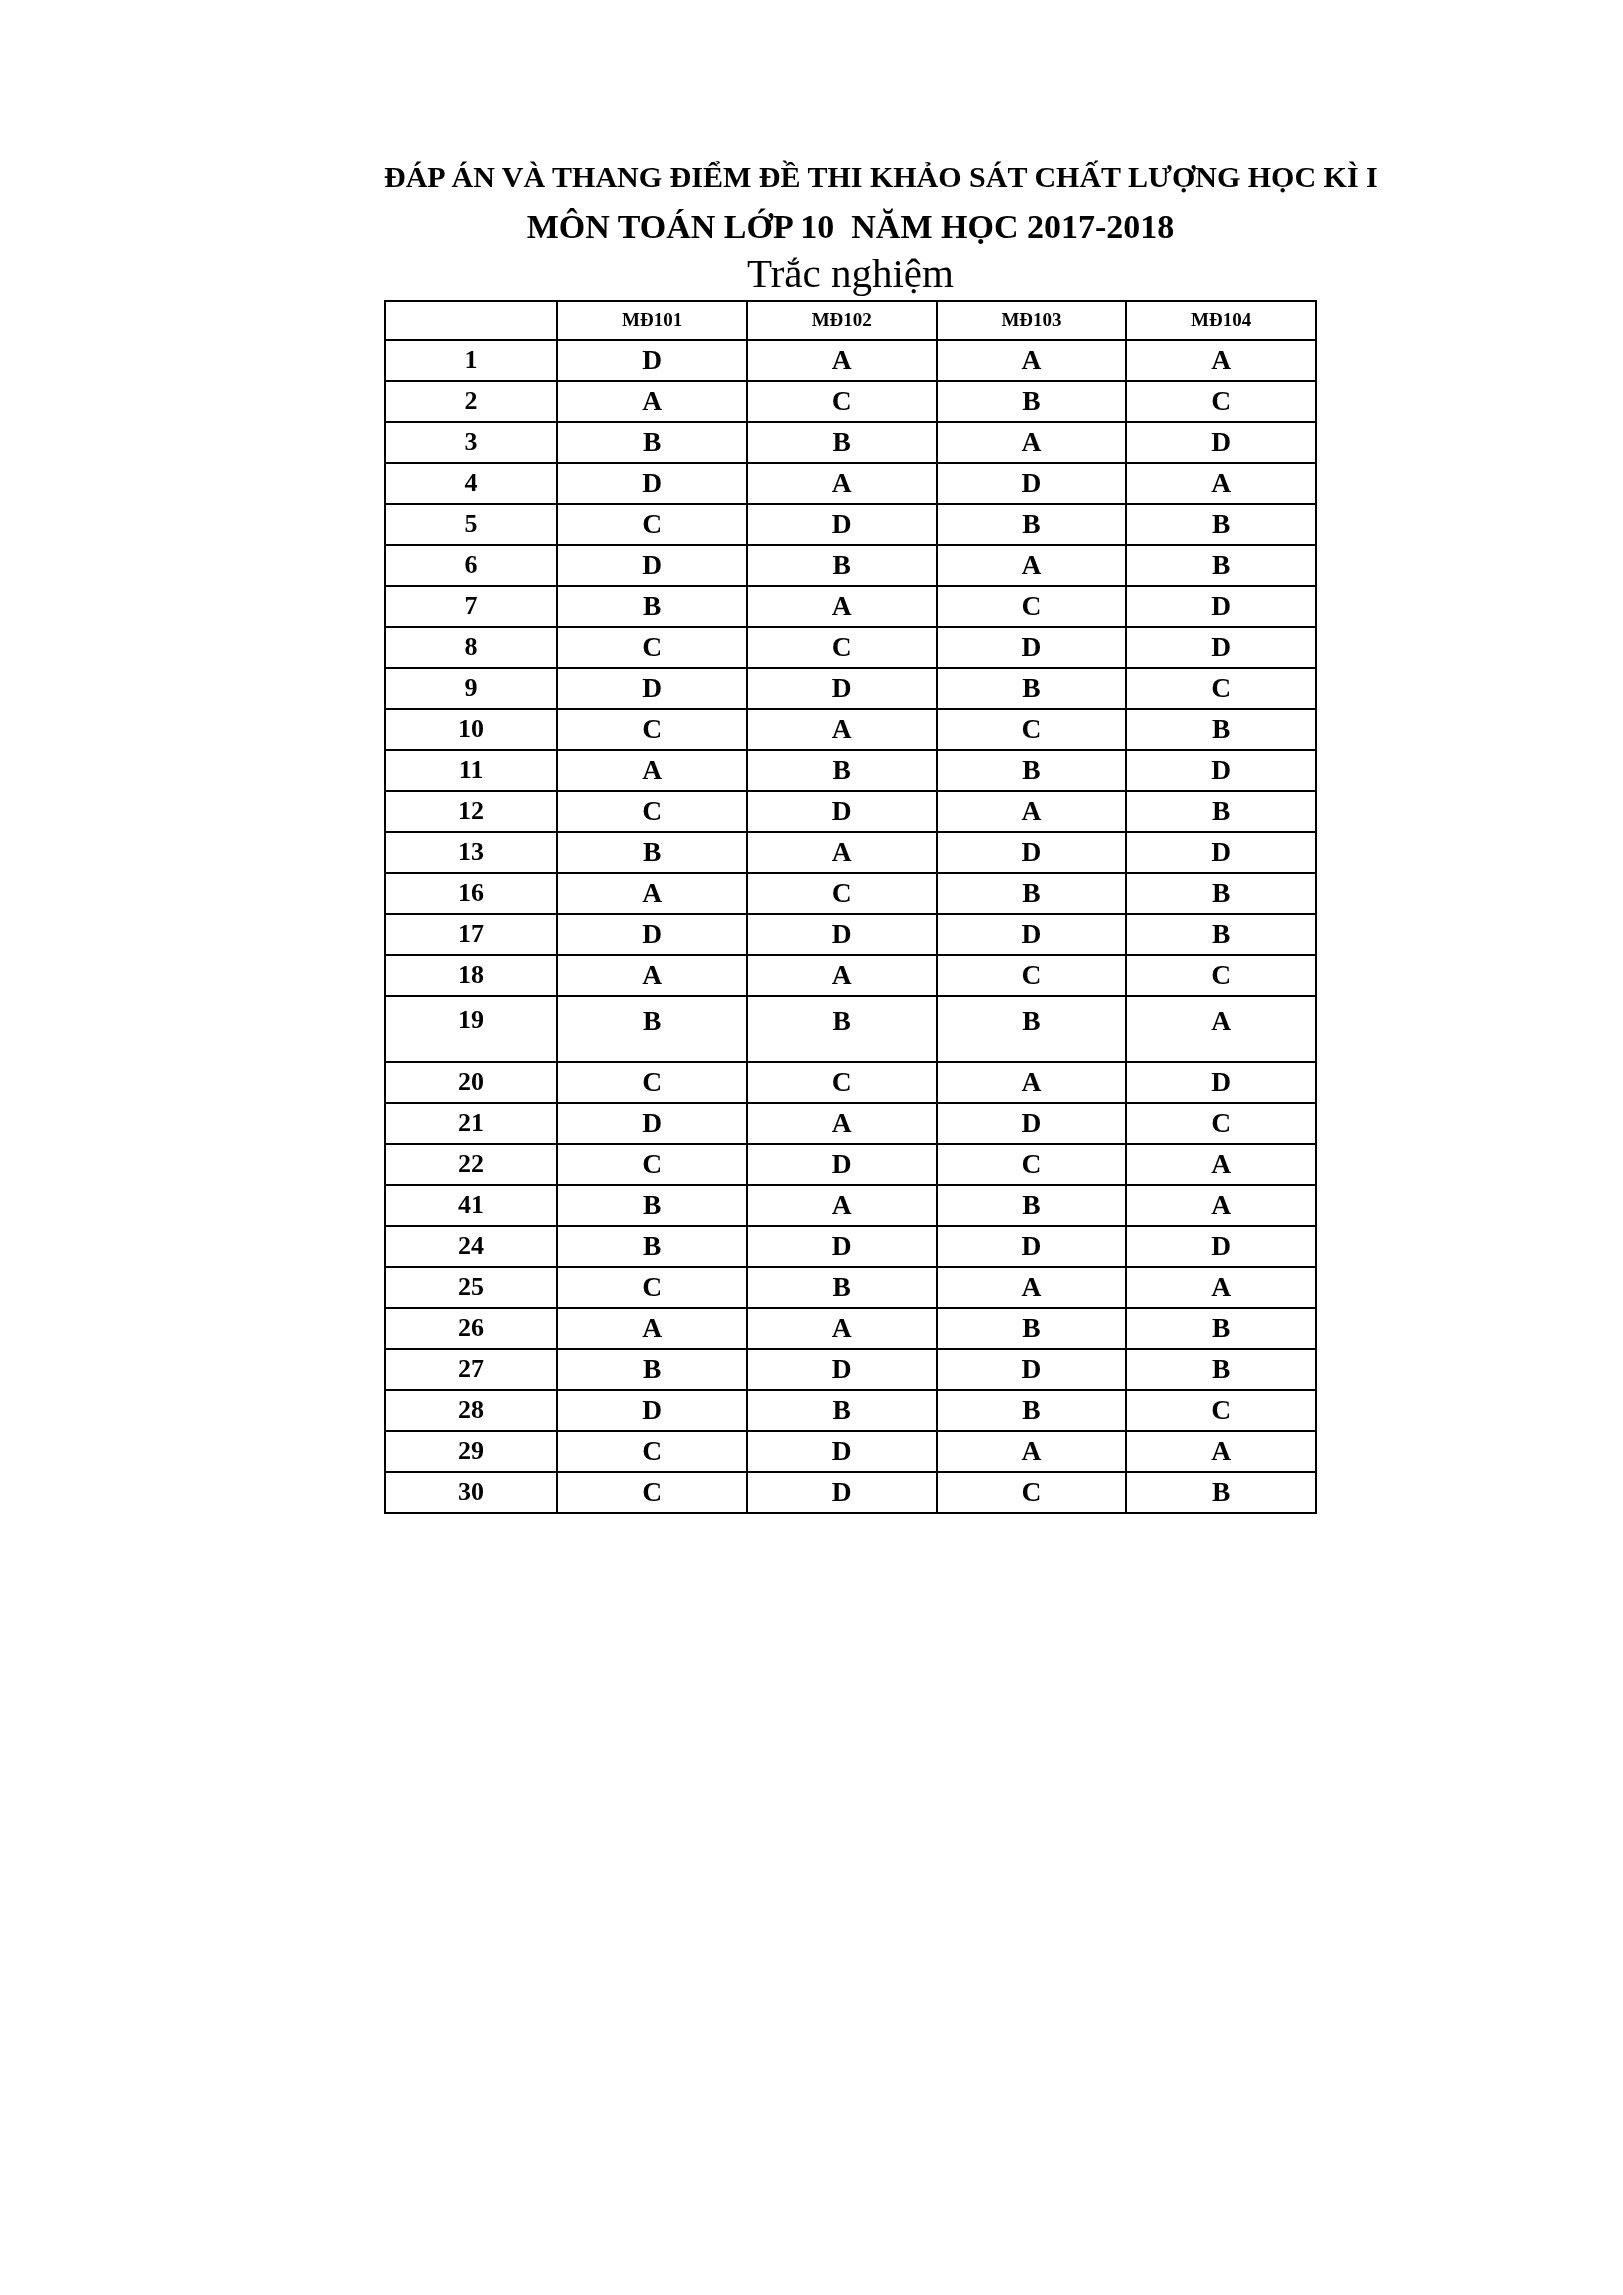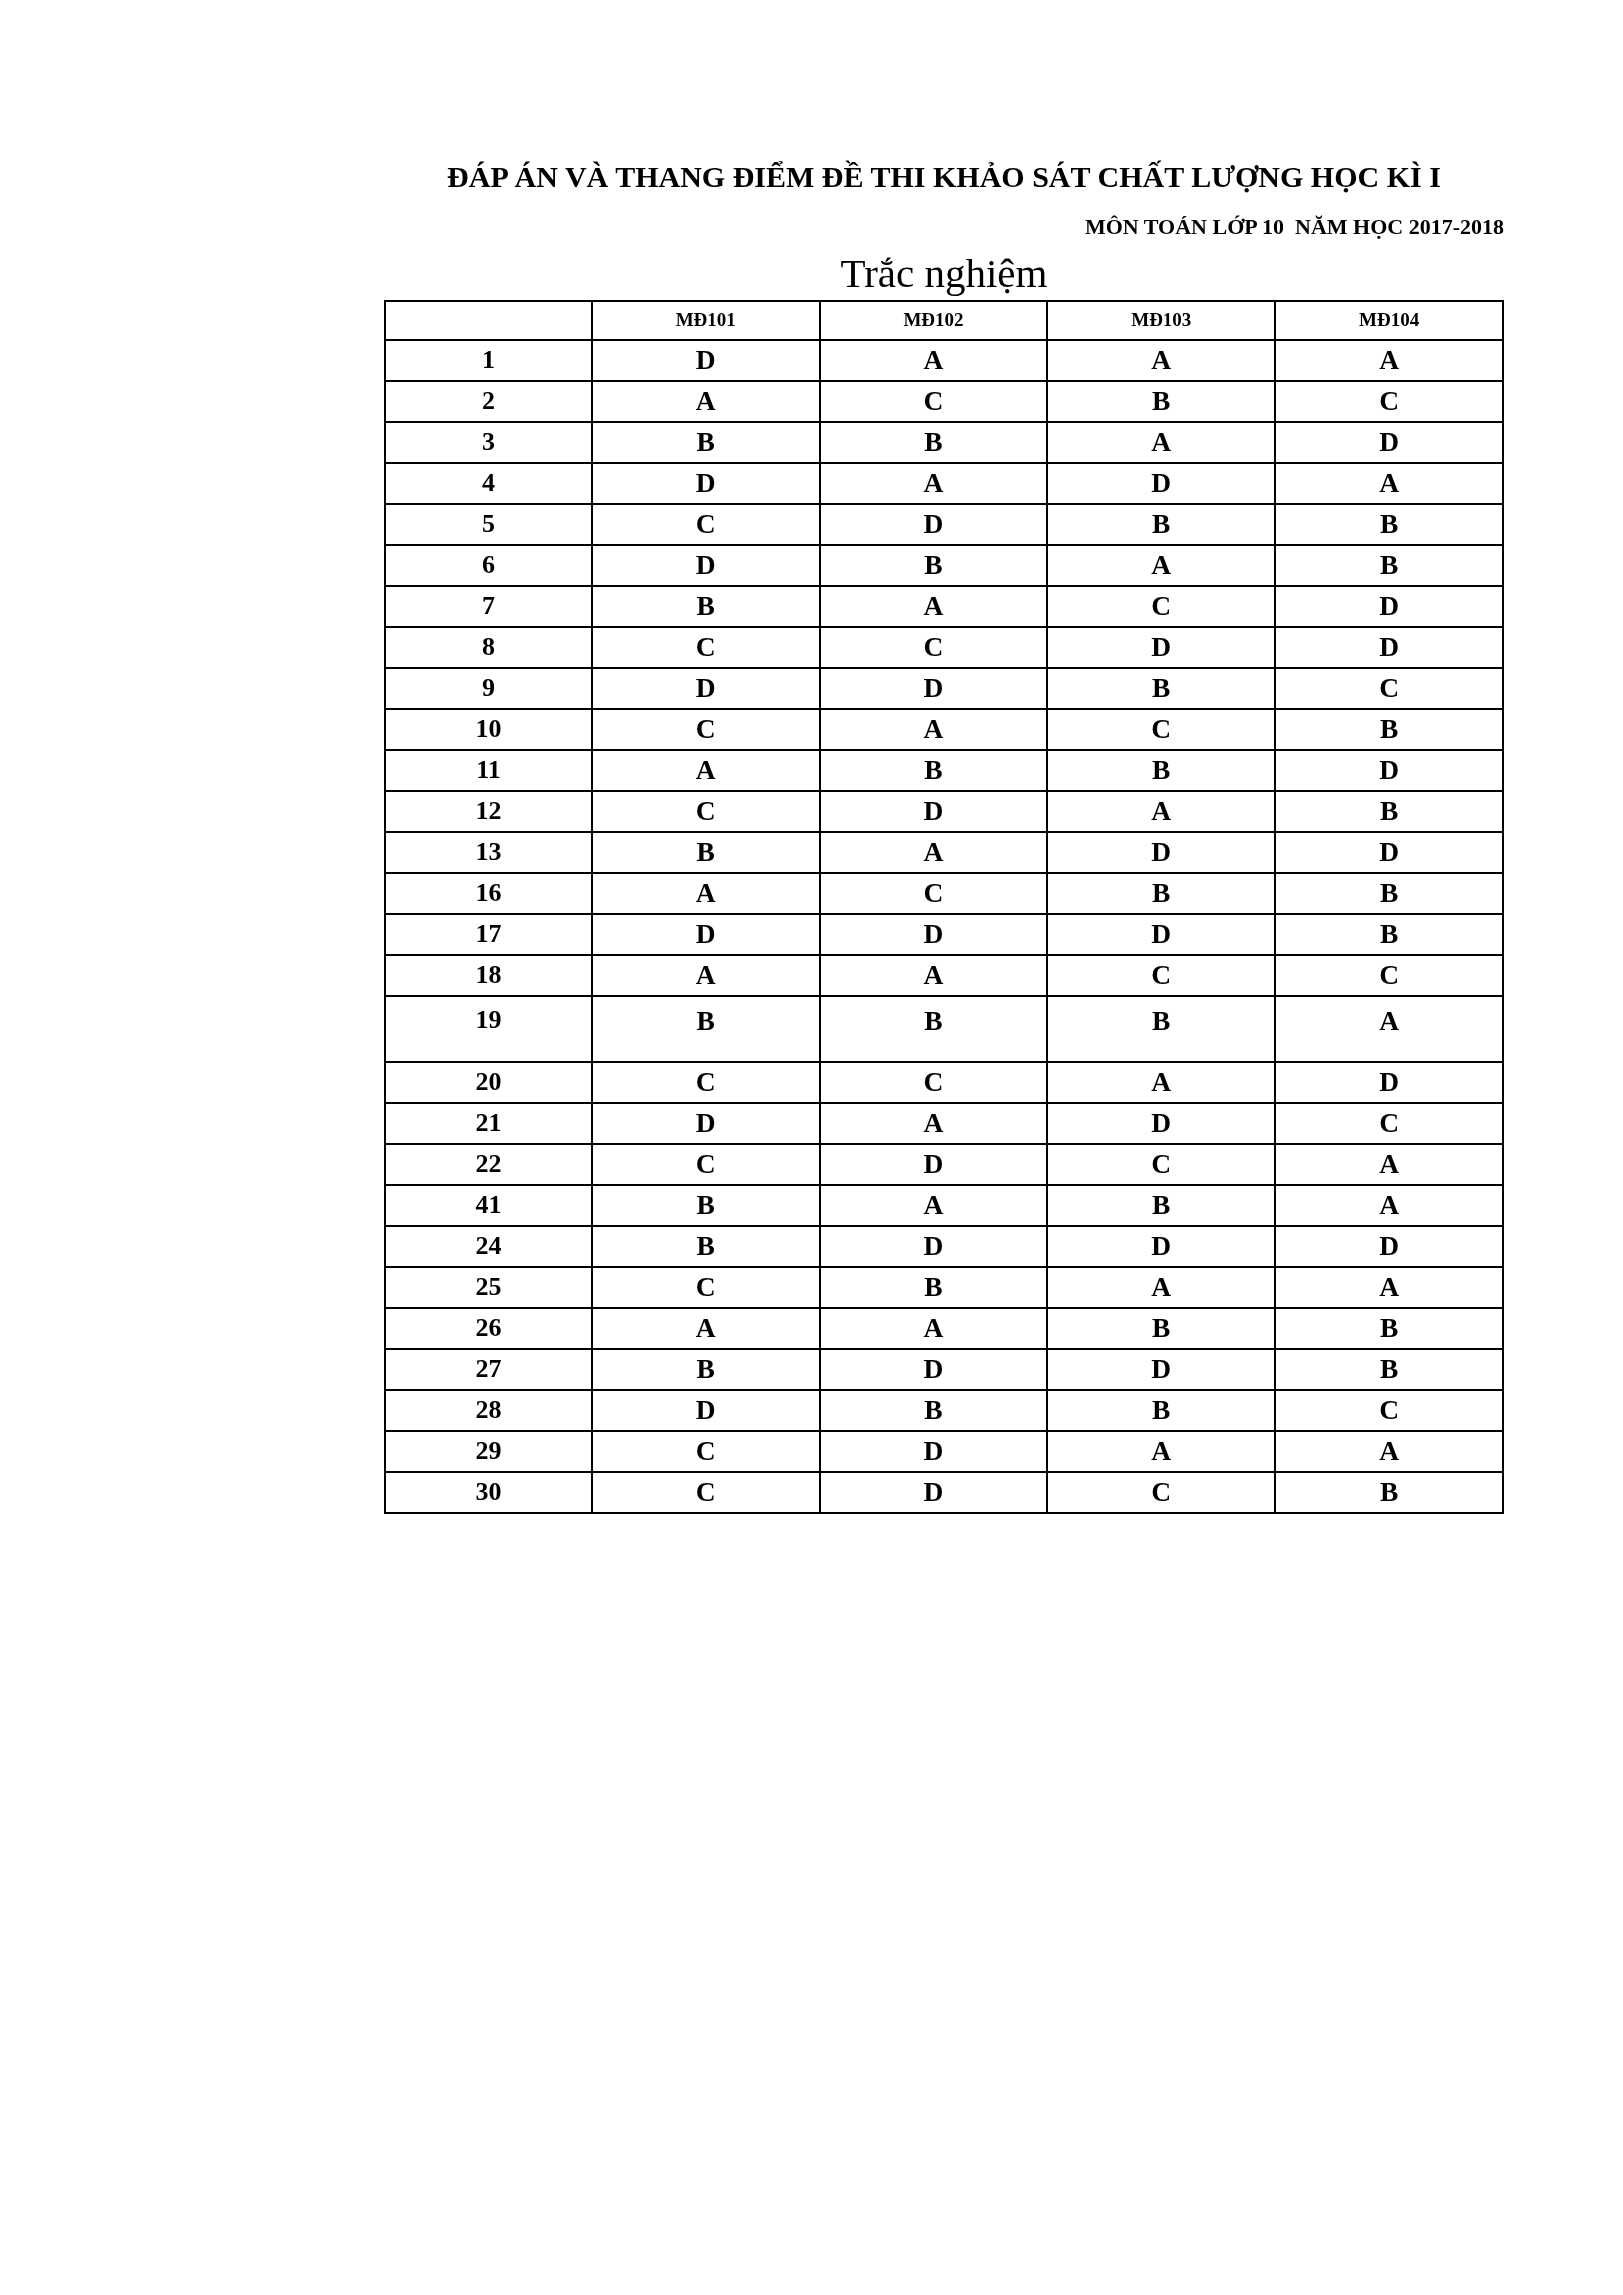--- a/index.html
+++ b/index.html
@@ -11,37 +11,36 @@
     width: 1623px;
     height: 2295px;
     position: relative;
     font-family: "Liberation Serif", "DejaVu Serif", serif;
     color: #000000;
   }
   .content {
     position: absolute;
     left: 384px;
     top: 157px;
-    width: 1120px;
+    width: 933px;
     text-align: center;
   }
   .title-line1 {
     font-size: 30px;
     font-weight: bold;
     line-height: 39px;
     margin: 0;
     white-space: nowrap;
   }
   .title-line2 {
-    font-size: 22px;
+    font-size: 34px;
     font-weight: bold;
     line-height: 39px;
     margin: 10.5px 0 0 0;
     white-space: pre;
-    text-align: right;
   }
   .section-heading {
     font-size: 41px;
     font-weight: normal;
     line-height: 41px;
     margin: 7.9px 0 5.2px 0;
   }
   table.answer-key {
     border-collapse: collapse;
     width: 100%;

